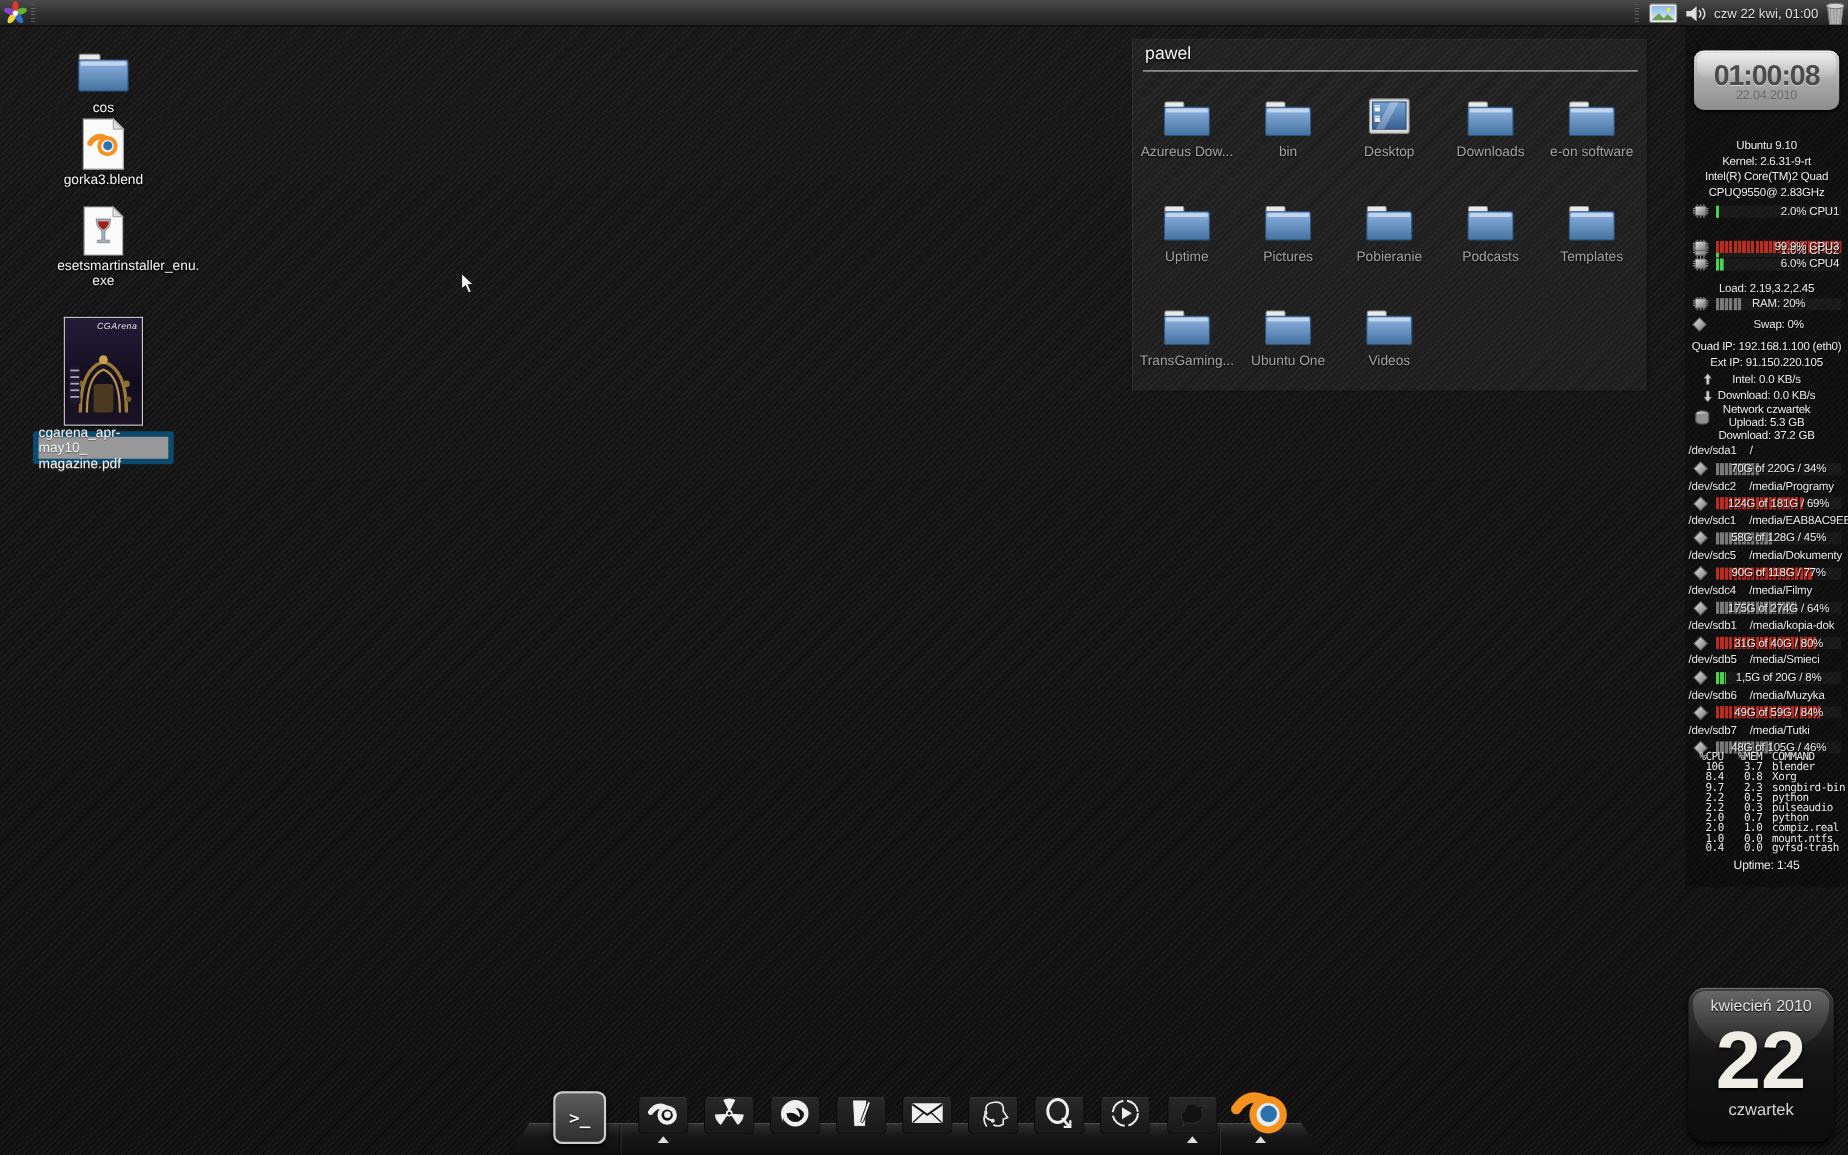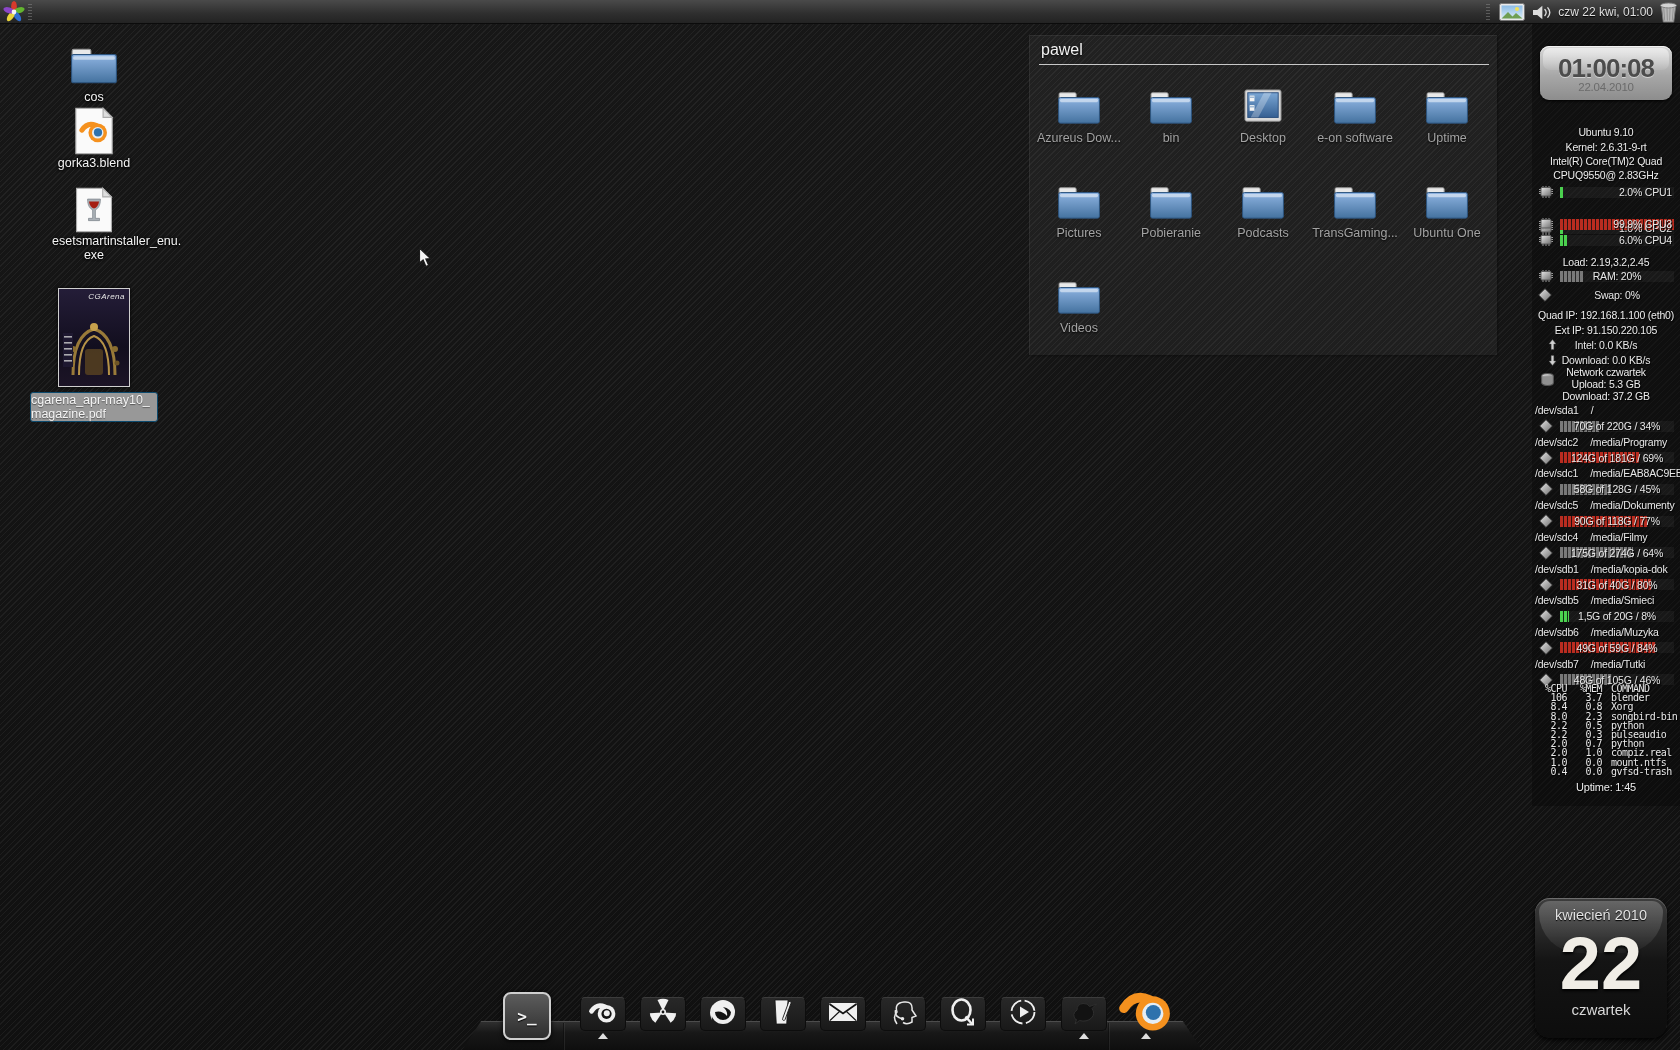--- a/index.html
+++ b/index.html
@@ -40,21 +40,21 @@
   .desk-icon { text-align:center; cursor:default; }
   .desk-label { font-size:12.5px; color:#f4f4f4; text-shadow:0 1px 2px #000, 0 0 3px #000; line-height:14px; }
   #cg-thumb {
     left:58px; top:288px; width:72px; height:99px;
     background:linear-gradient(#241d38 0%, #120e1e 60%, #1c1426 100%);
     border:1px solid #cfcfcf; box-shadow:0 0 3px #000;
   }
   #cg-thumb .cg-title { font-size:8px; font-style:italic; color:#e6e6e6; text-align:right; padding:3px 4px 0 0; letter-spacing:.5px; }
   #cg-label-box {
     left:30px; top:392px; width:128px; height:30px;
-    background:#989898; border-radius:3px; border:1px solid #0c4a6e;
+    background:#989898; border-radius:3px; border:5px solid #0c4a6e;
     display:flex; flex-direction:column; justify-content:center;
   }
   #cg-label-box .desk-label { text-shadow:0 1px 1px #555; }
 
   
   #folder-view {
     left:1029px; top:35px; width:468px; height:320px;
     background:rgba(255,255,255,0.045);
     box-shadow:inset 1px 1px 0 rgba(255,255,255,0.06), 1px 1px 2px rgba(0,0,0,0.35);
   }
@@ -399,20 +399,26 @@
       <div class="fv-item">
         <svg width="46" height="38">
           <use href="#i-desktop"></use>
         </svg>
         <div class="fv-label">Desktop</div>
       </div>
       <div class="fv-item">
         <svg width="46" height="38">
           <use href="#i-folder"></use>
         </svg>
+        <div class="fv-label">Downloads</div>
+      </div>
+      <div class="fv-item">
+        <svg width="46" height="38">
+          <use href="#i-folder"></use>
+        </svg>
         <div class="fv-label">e-on software</div>
       </div>
       <div class="fv-item">
         <svg width="46" height="38">
           <use href="#i-folder"></use>
         </svg>
         <div class="fv-label">Uptime</div>
       </div>
       <div class="fv-item">
         <svg width="46" height="38">
@@ -424,20 +430,26 @@
         <svg width="46" height="38">
           <use href="#i-folder"></use>
         </svg>
         <div class="fv-label">Pobieranie</div>
       </div>
       <div class="fv-item">
         <svg width="46" height="38">
           <use href="#i-folder"></use>
         </svg>
         <div class="fv-label">Podcasts</div>
+      </div>
+      <div class="fv-item">
+        <svg width="46" height="38">
+          <use href="#i-folder"></use>
+        </svg>
+        <div class="fv-label">Templates</div>
       </div>
       <div class="fv-item">
         <svg width="46" height="38">
           <use href="#i-folder"></use>
         </svg>
         <div class="fv-label">TransGaming...</div>
       </div>
       <div class="fv-item">
         <svg width="46" height="38">
           <use href="#i-folder"></use>
@@ -644,21 +656,21 @@
         <span>106</span>
         <span>3.7</span>
         <span>blender</span>
       </div>
       <div class="proc-row">
         <span>8.4</span>
         <span>0.8</span>
         <span>Xorg</span>
       </div>
       <div class="proc-row">
-        <span>8.0</span>
+        <span>9.7</span>
         <span>2.3</span>
         <span>songbird-bin</span>
       </div>
       <div class="proc-row">
         <span>2.2</span>
         <span>0.5</span>
         <span>python</span>
       </div>
       <div class="proc-row">
         <span>2.2</span>

